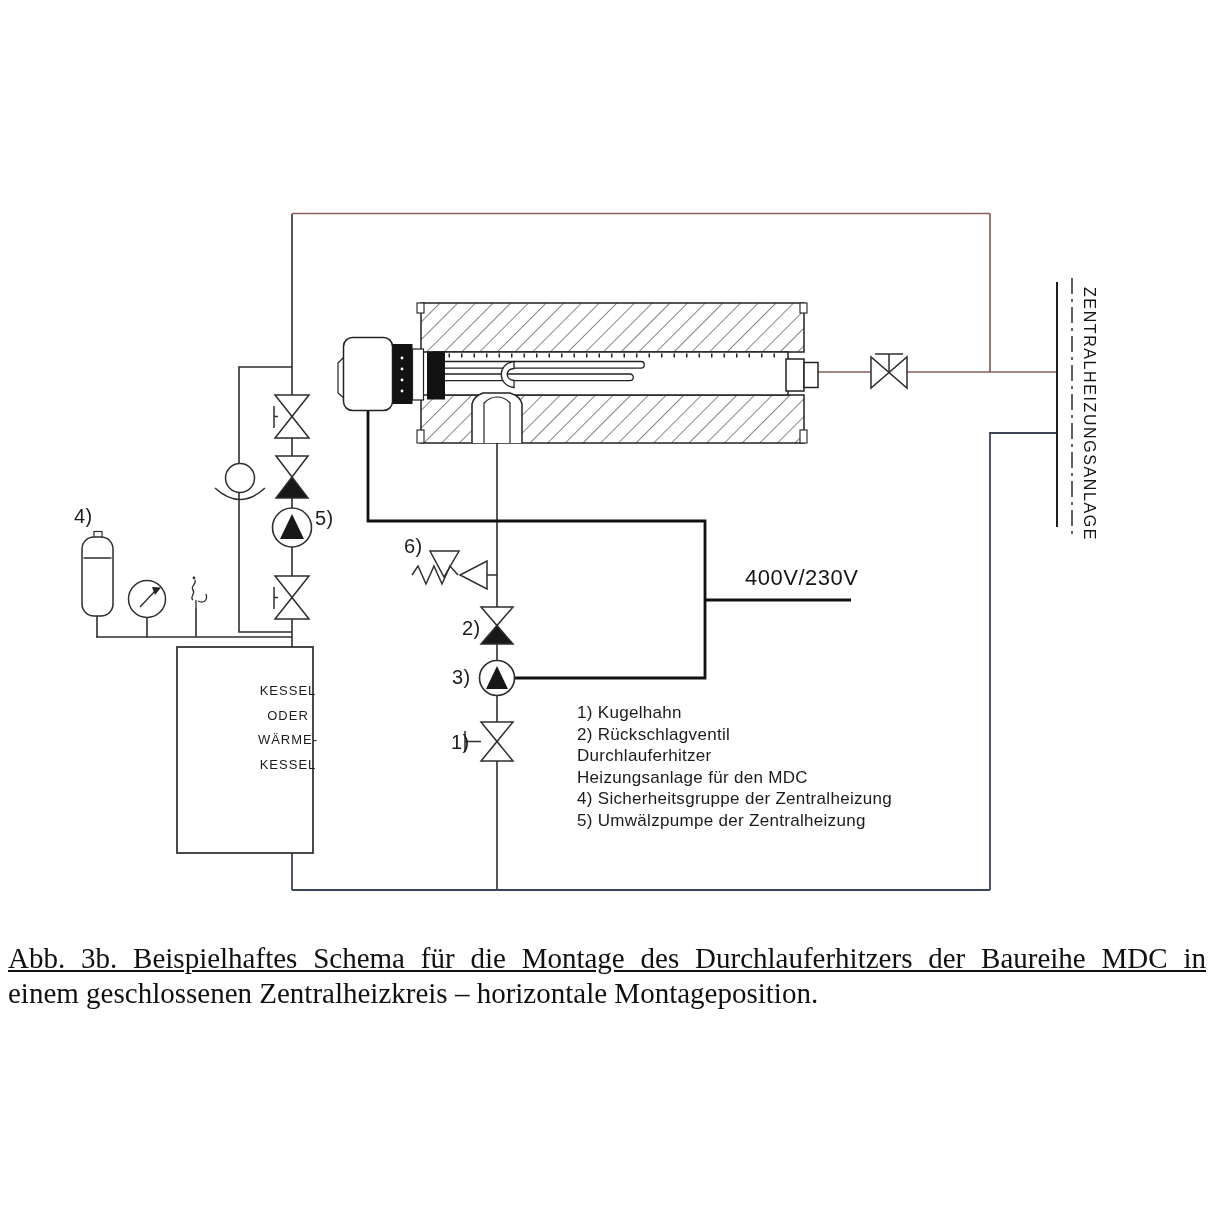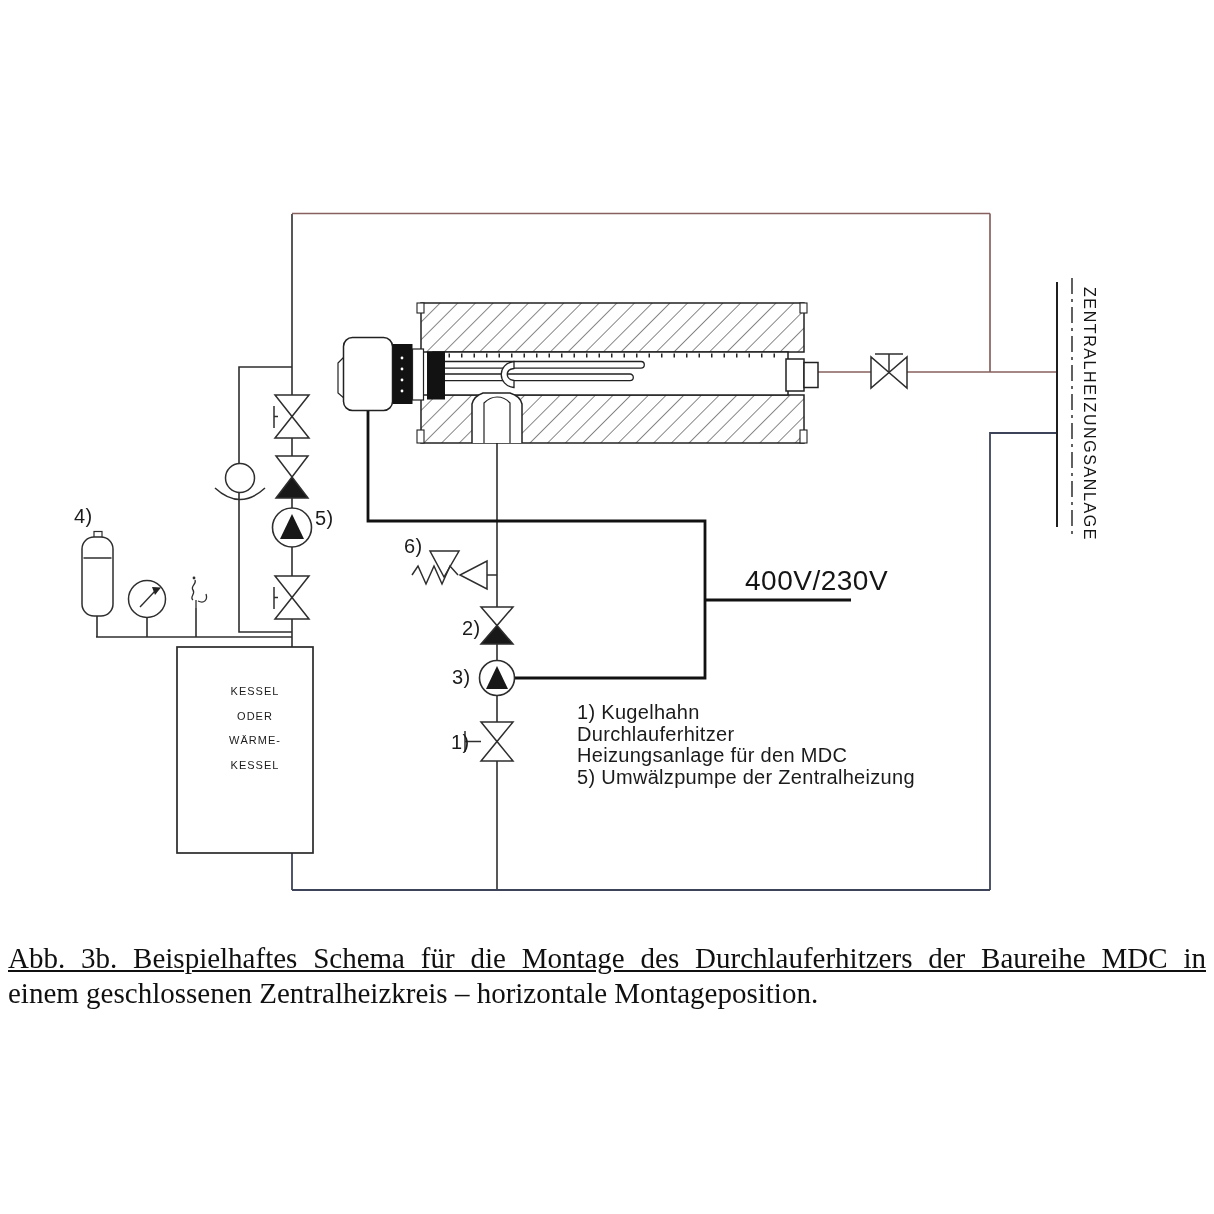--- a/index.html
+++ b/index.html
@@ -2,23 +2,23 @@
 <html><head>
 <meta charset="utf-8">
 <style>
   html,body{margin:0;padding:0;background:#ffffff;}
   .canvas{
     position:relative;width:1214px;height:1214px;background:#ffffff;overflow:hidden;
     font-family:"Liberation Sans", sans-serif;color:#1c1c1c;
   }
   .abs{position:absolute;}
   .callout{font-size:20px;color:#1c1c1c;letter-spacing:0.5px;}
-  .legend{font-size:20px;line-height:21.6px;letter-spacing:0.3px;color:#1b1b1b;}
-  .boiler-text{width:156px;text-align:center;font-size:11px;line-height:24.5px;letter-spacing:1px;color:#1b1b1b;}
-  .power{font-size:28px;letter-spacing:0.5px;color:#151515;}
+  .legend{font-size:17px;line-height:21.6px;letter-spacing:0.3px;color:#1b1b1b;}
+  .boiler-text{width:156px;text-align:center;font-size:13px;line-height:24.5px;letter-spacing:1px;color:#1b1b1b;padding-left:33px;}
+  .power{font-size:22px;letter-spacing:0.5px;color:#151515;}
   .wall-text{
     writing-mode:vertical-rl;font-size:16px;letter-spacing:1.6px;color:#161616;height:256px;
   }
   .caption{width:1198px;font-family:"Liberation Serif", serif;font-size:29px;color:#101010;}
   .caption .l1{text-align:justify;text-align-last:justify;line-height:35px;text-decoration:underline;}
   .caption .l2{text-align:left;line-height:35px;font-family:Liberation Serif, serif;}
 </style>
 </head>
 <body>
 
@@ -194,22 +194,24 @@
     <div>KESSEL</div>
     <div>ODER</div>
     <div>WÄRME-</div>
     <div>KESSEL</div>
   </div>
 
   <div class="abs wall-text" style="left:1080px;top:287px">ZENTRALHEIZUNGSANLAGE</div>
 
   <div class="abs legend" style="left:577px;top:702px">
     <div>1) Kugelhahn</div>
+    <div>2) Rückschlagventil</div>
     <div>Durchlauferhitzer</div>
     <div>Heizungsanlage für den MDC</div>
+    <div>4) Sicherheitsgruppe der Zentralheizung</div>
     <div>5) Umwälzpumpe der Zentralheizung</div>
   </div>
 
   <div class="abs caption" style="left:8px;top:941px">
     <div class="l1">Abb. 3b. Beispielhaftes Schema für die Montage des Durchlauferhitzers der Baureihe MDC in</div>
     <div class="l2">einem geschlossenen Zentralheizkreis – horizontale Montageposition.</div>
   </div>
 
 </div>
 

